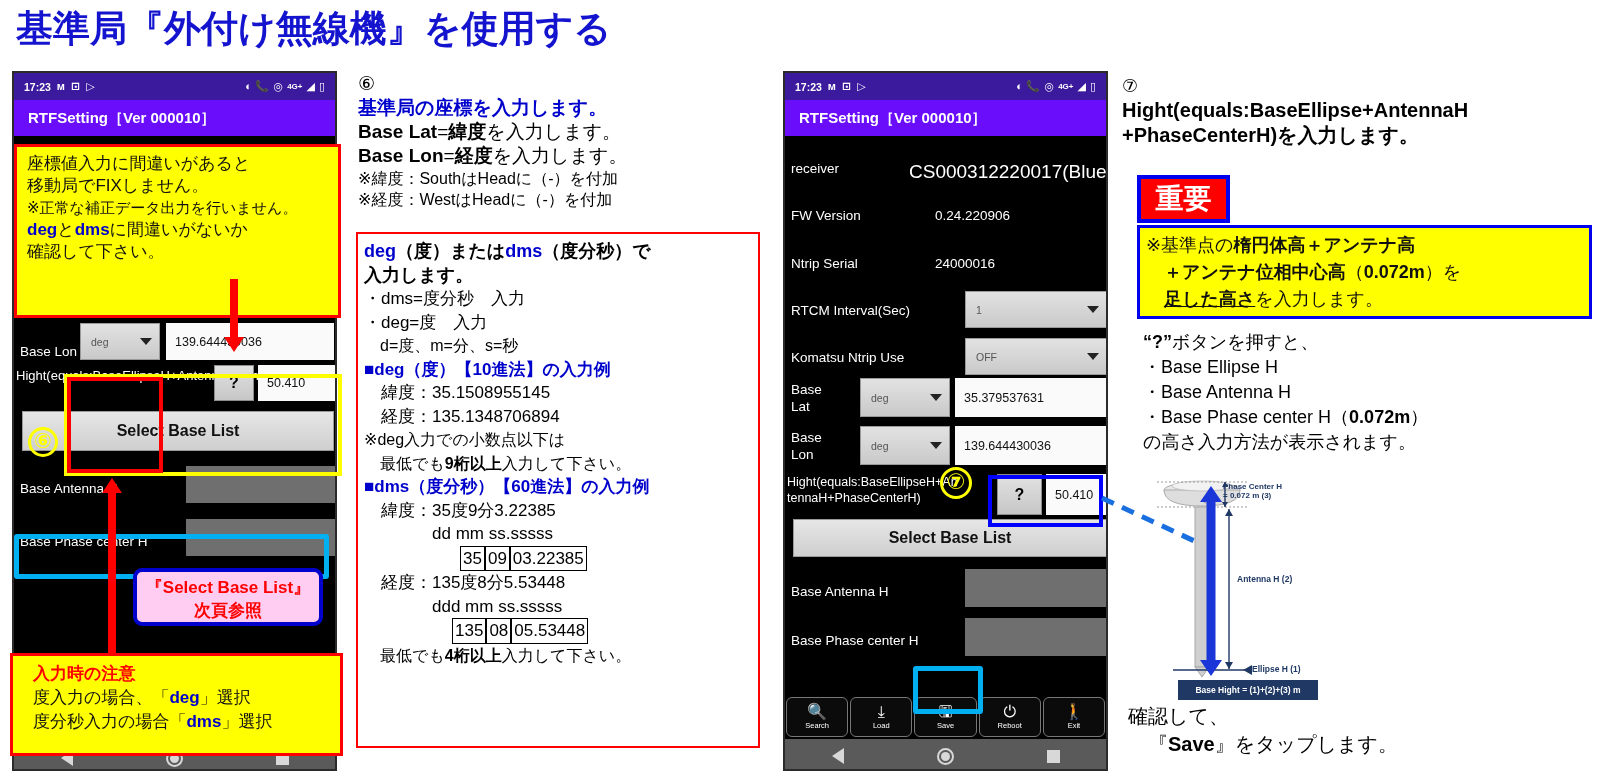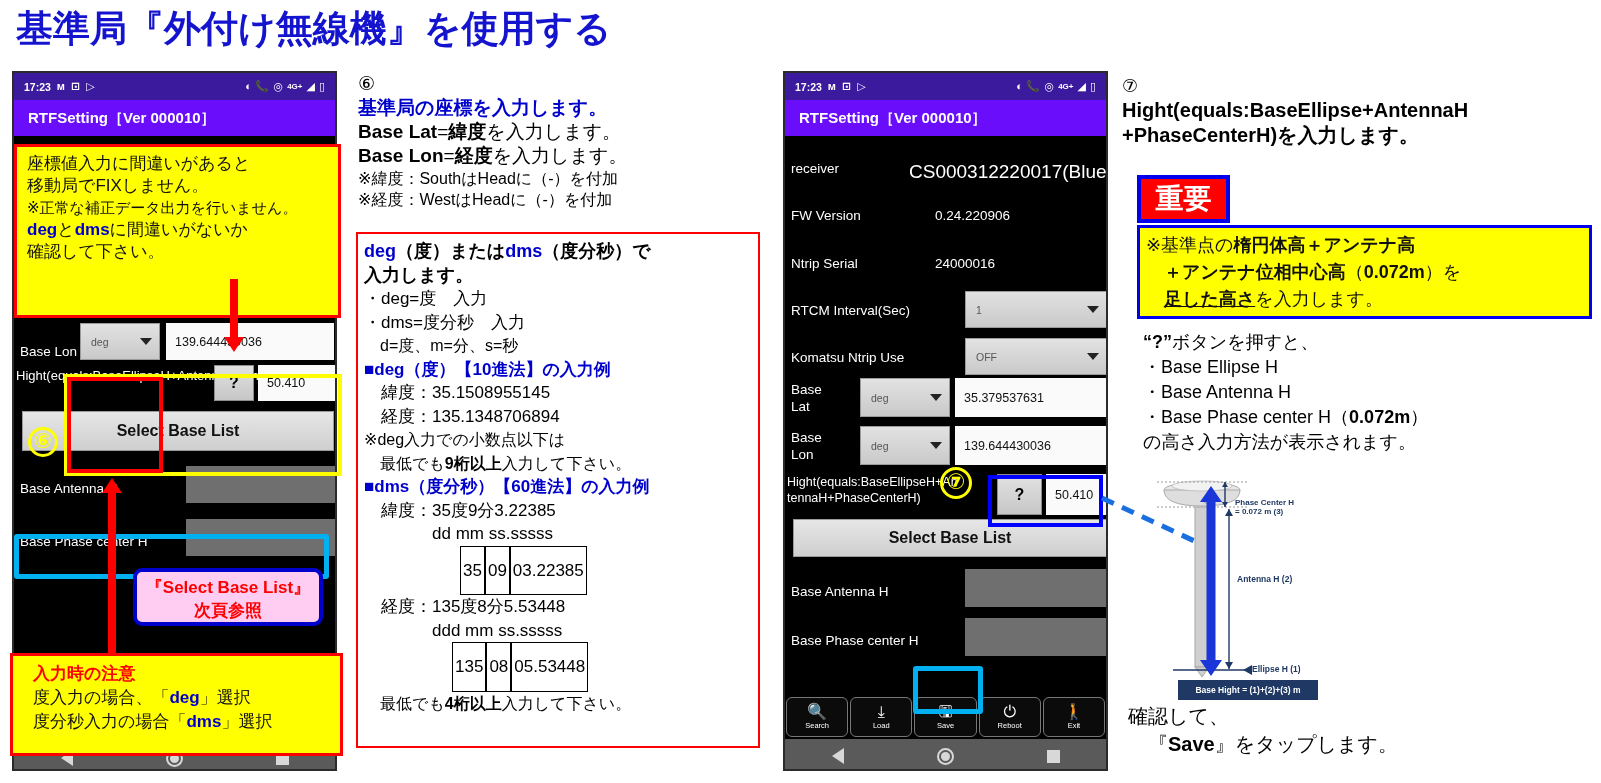--- a/index.html
+++ b/index.html
@@ -125,21 +125,21 @@
   .hl-yellow { position:absolute; border:4px solid #ffff00; }
   .hl-cyan { position:absolute; border:5px solid #00b0f0; border-radius:3px; }
   .hl-blue { position:absolute; border:4px solid #0000ff; }
 
   
   .col-text { position:absolute; color:#000; }
   .bold { font-weight:bold; }
   .blue { color:#0000cc; }
   .redbox-outline { position:absolute; border:2px solid #ff0000; }
 
-  .boxnum { border:1.5px solid #000; padding:12px 2px; display:inline-block;text-align:center; }
+  .boxnum { border:1.5px solid #000; padding:0 2px; display:inline-block;text-align:center; }
 
   
   .diagram { position:absolute; }
   .diag-label { position:absolute; color:#1f3864; font-weight:bold; font-size:8px; line-height:1.15; }
   .diag-bar { position:absolute; background:#1f3864; color:#fff; font-size:8.5px; font-weight:bold;
               display:flex; align-items:center; justify-content:center; }
 </style>
 </head>
 <body>
 
@@ -319,22 +319,22 @@
     <div style="font-size:16px; line-height:21px;">※緯度：SouthはHeadに（-）を付加</div>
     <div style="font-size:16px; line-height:21px;">※経度：WestはHeadに（-）を付加</div>
   </div>
 
   <div class="redbox-outline" style="left:356px; top:232px; width:404px; height:516px; padding:6px 0 0 6px; background:#fff;">
     <div style="font-size:18px; line-height:23.5px; color:#000;">
       <div class="bold">
         <span class="blue">deg</span><span>（度）または</span><span class="blue">dms</span><span>（度分秒）で</span>
       </div>
       <div class="bold">入力します。</div>
+      <div style="font-size:17px;">・dms=度分秒　入力</div>
       <div style="font-size:17px;">・deg=度　入力</div>
-      <div style="font-size:17px;">・dms=度分秒　入力</div>
       <div style="font-size:16px;">　d=度、m=分、s=秒</div>
       <div class="bold blue" style="font-size:17px;">■deg（度）【10進法】の入力例</div>
       <div style="font-size:17px;">　緯度：35.1508955145</div>
       <div style="font-size:17px;">　経度：135.1348706894</div>
       <div style="font-size:16px;">※deg入力での小数点以下は</div>
       <div style="font-size:16px;">
         <span>　最低でも</span><span class="bold">9桁以上</span><span>入力して下さい。</span>
       </div>
       <div class="bold blue" style="font-size:17px;">■dms（度分秒）【60進法】の入力例</div>
       <div style="font-size:17px;">　緯度：35度9分3.22385</div>
@@ -547,21 +547,21 @@
       <line x1="84" y1="29" x2="84" y2="189" stroke="#1f3864" stroke-width="1.4"></line>
       <path d="M84 29 l-4 7 l8 0 Z" fill="#1f3864"></path>
       <path d="M84 189 l-4 -7 l8 0 Z" fill="#1f3864"></path>
 
       <line x1="66" y1="14" x2="66" y2="188" stroke="#1a35d8" stroke-width="9"></line>
       <path d="M66 6 l-11 16 l22 0 Z" fill="#1a35d8"></path>
       <path d="M66 196 l-11 -16 l22 0 Z" fill="#1a35d8"></path>
 
       <path d="M98 190 l9 -5 l0 10 Z" fill="#1f3864"></path>
     </svg>
-    <div class="diag-label" style="left:90px; top:2px;margin-top:16px;">
+    <div class="diag-label" style="left:78px; top:2px;">
       <span>Phase Center H</span><br>
       <span>= 0.072 m (3)</span>
     </div>
     <div class="diag-label" style="left:92px; top:95px; font-size:8.5px;">Antenna H (2)</div>
     <div class="diag-label" style="left:107px; top:185px; font-size:8.5px;">Ellipse H (1)</div>
     <div class="diag-bar" style="left:33px; top:200px; width:140px; height:20px;">
       <span>Base Hight = (1)+(2)+(3) m</span>
     </div>
   </div>
 

